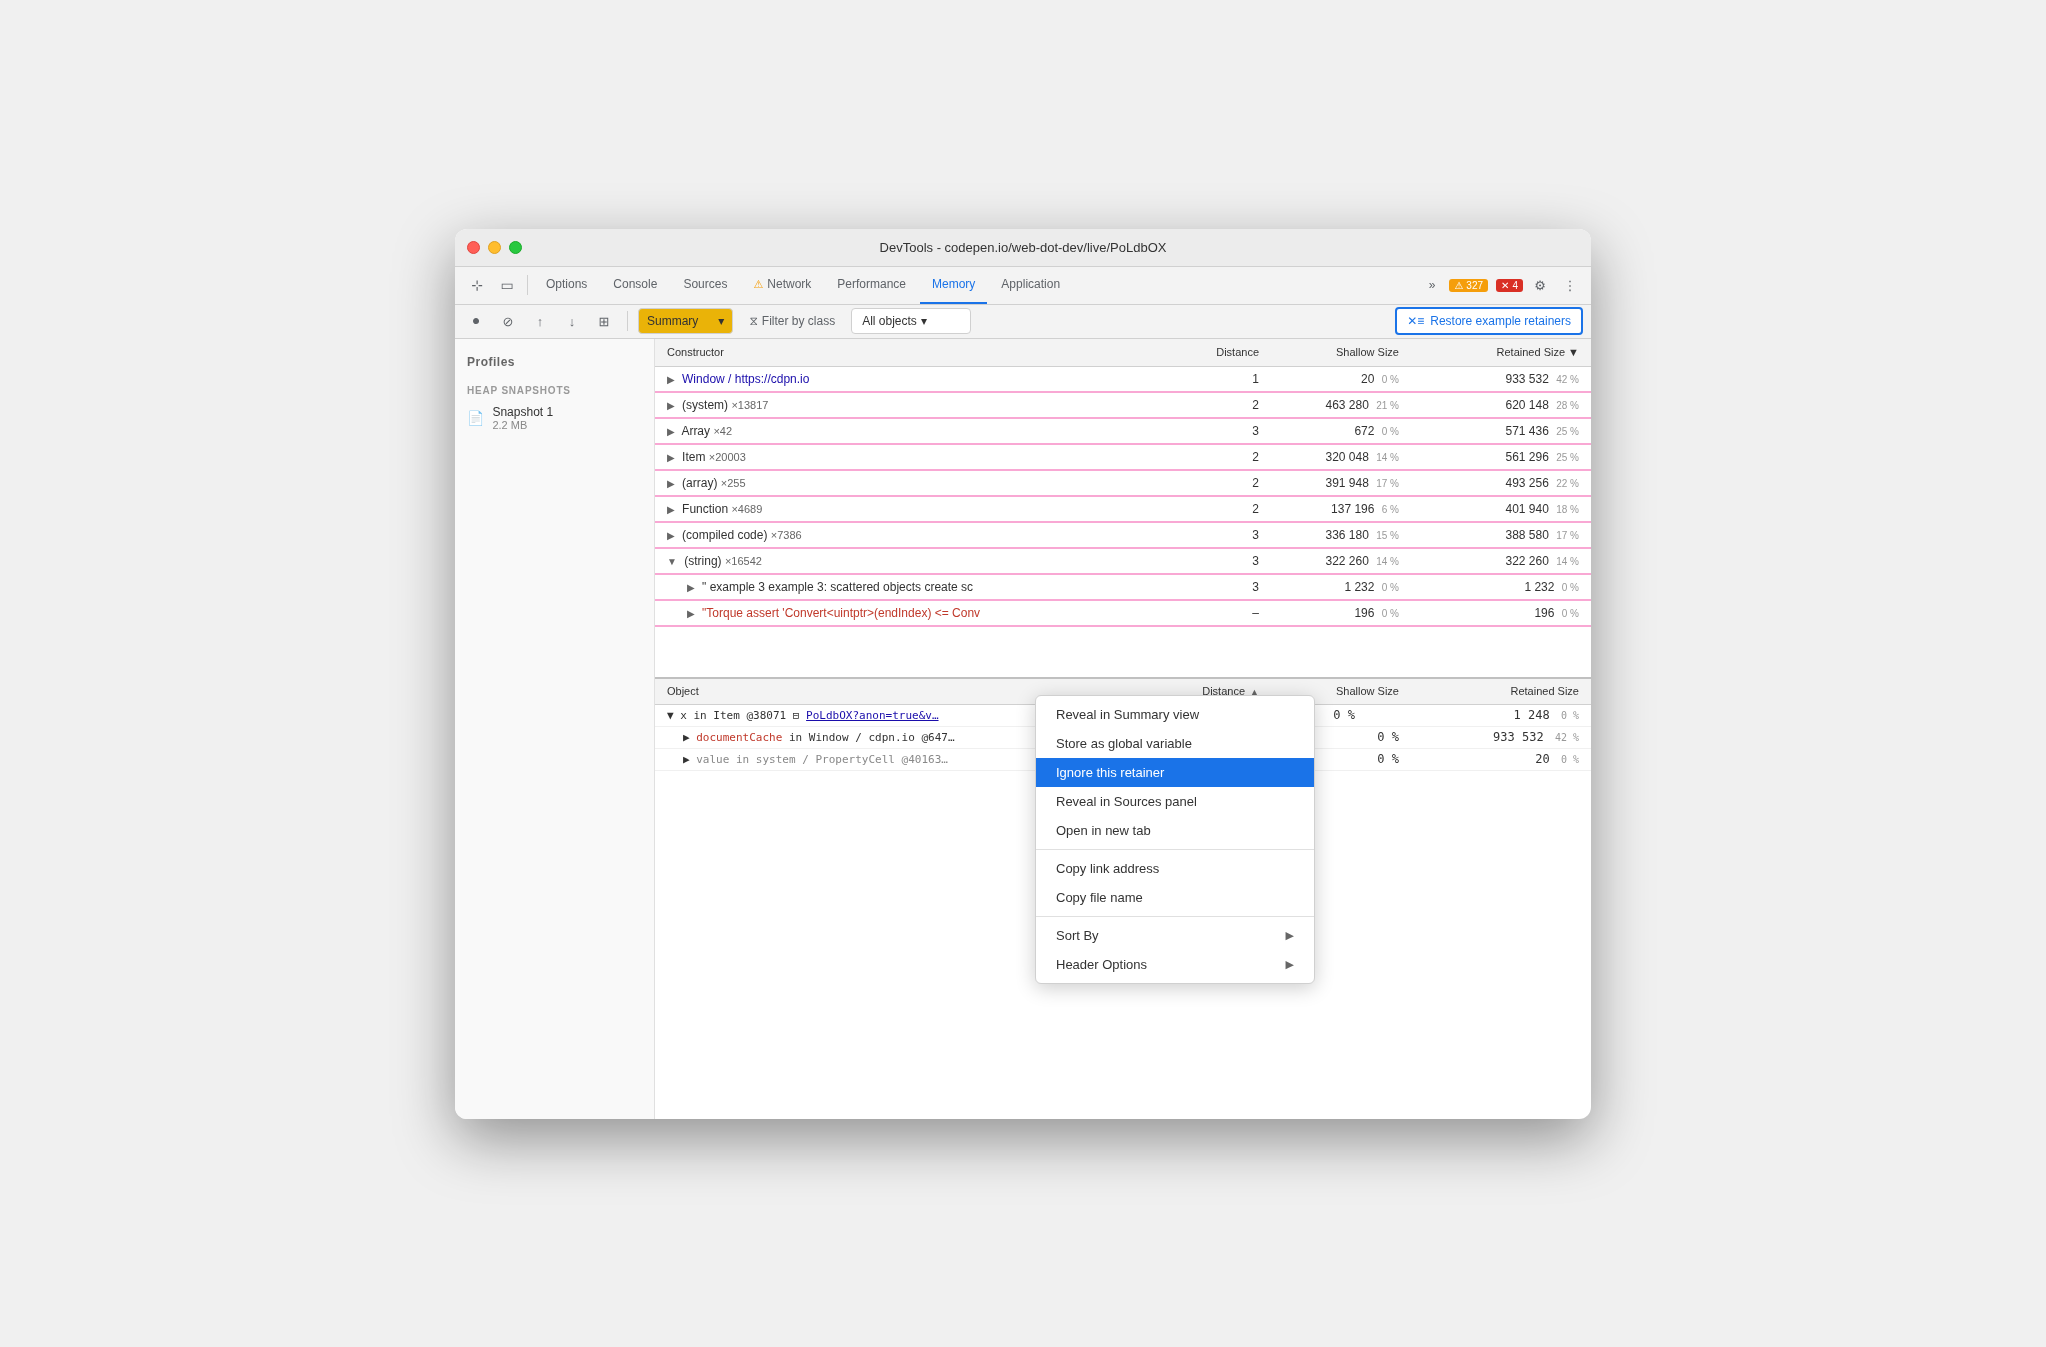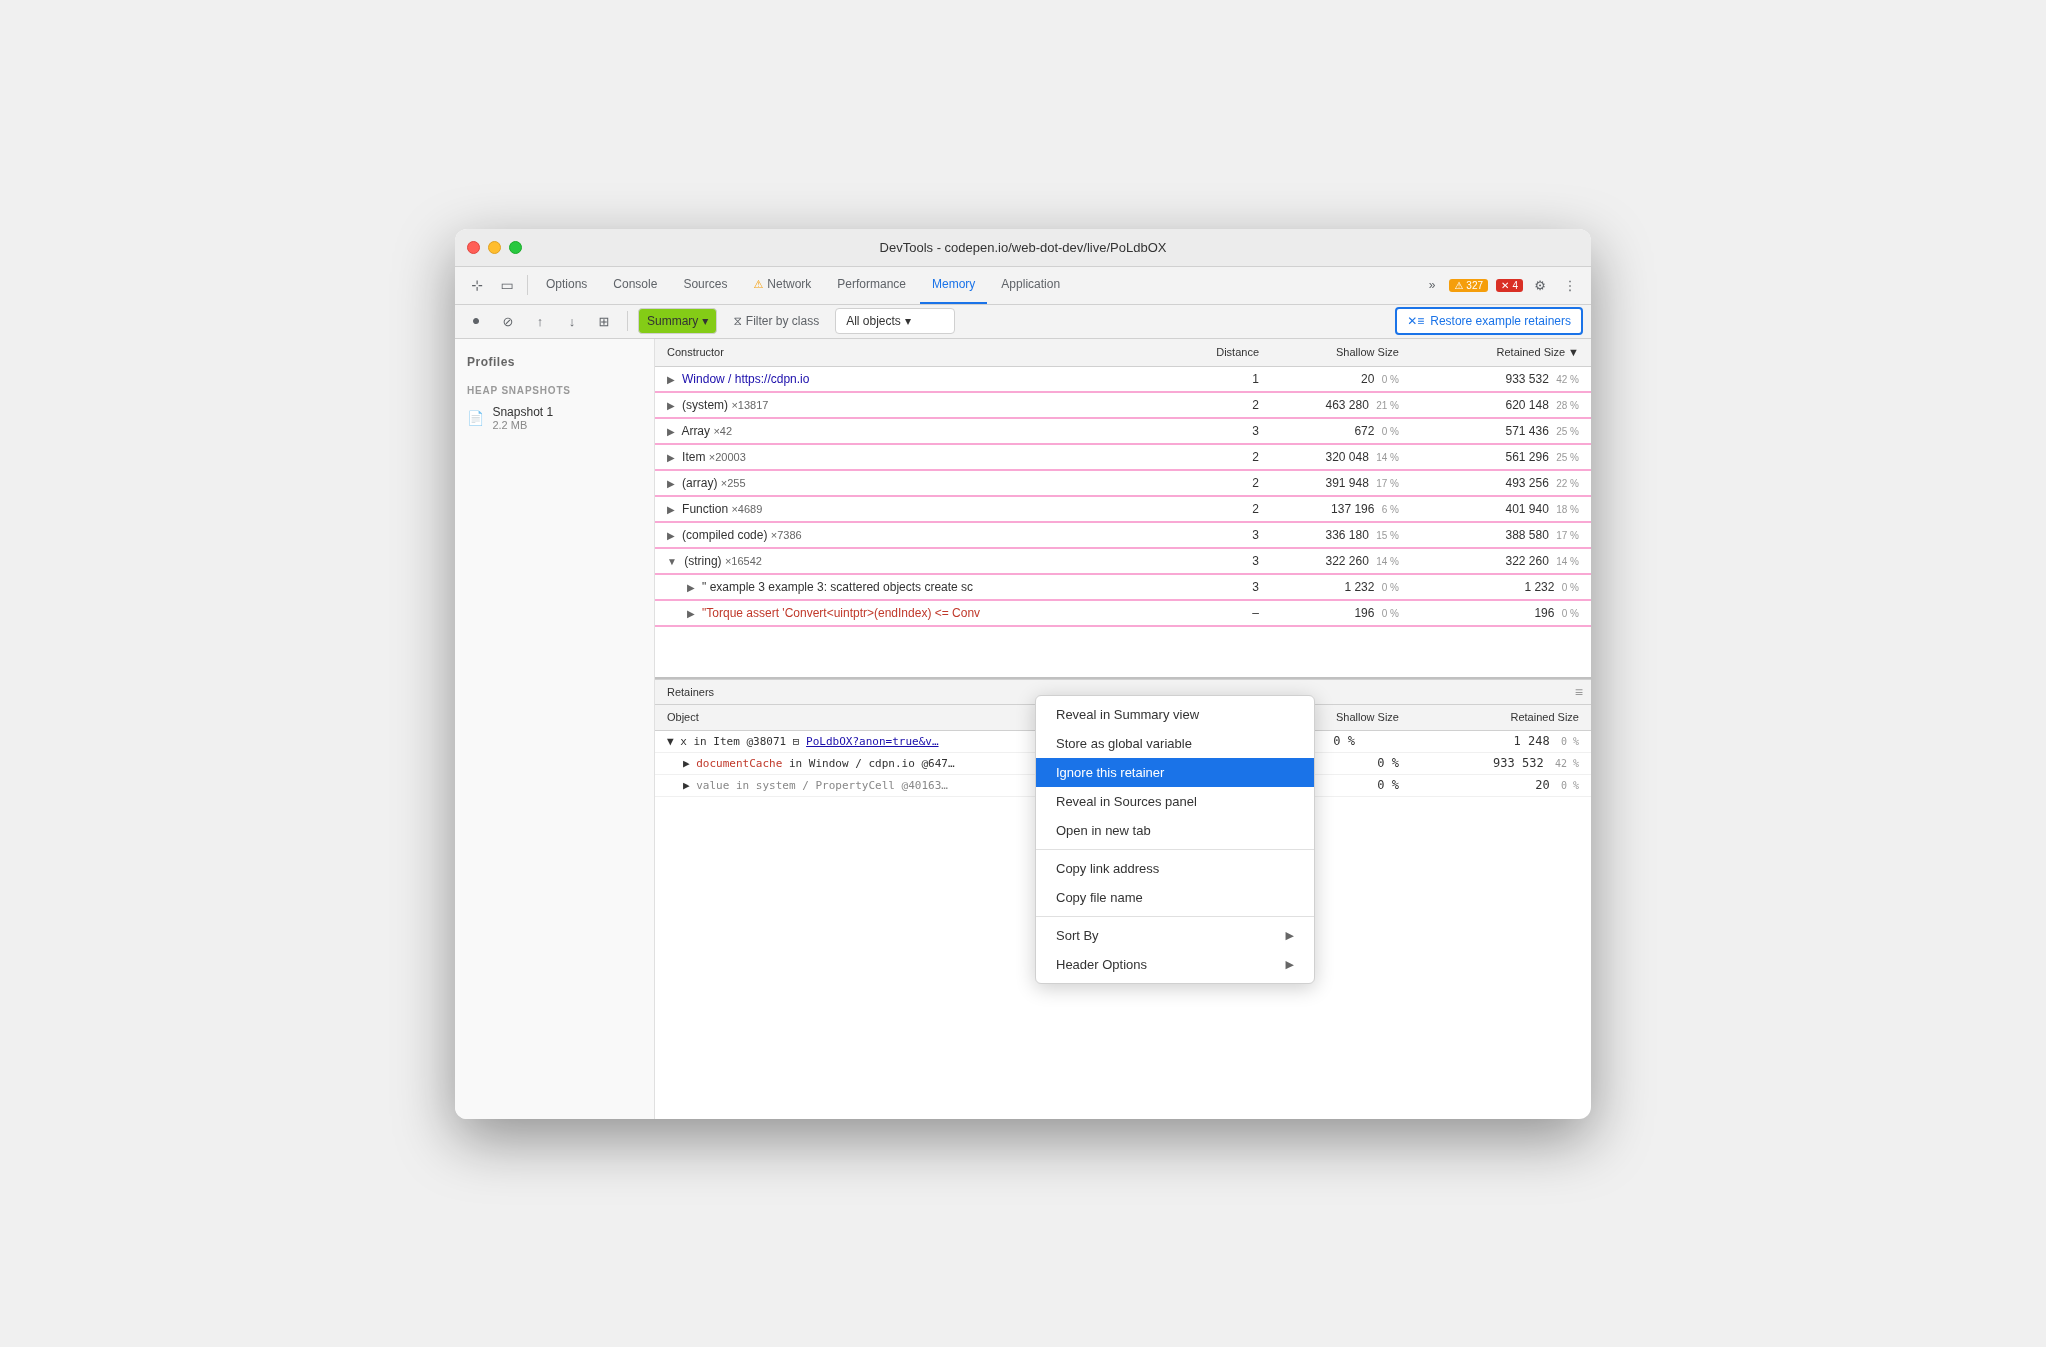--- a/index.html
+++ b/index.html
@@ -145,25 +145,25 @@
       color: #5f6368;
       font-size: 13px;
       cursor: pointer;
       border-radius: 4px;
       border: none;
       background: transparent;
     }
     .dropdown-btn {
       display: flex;
       align-items: center;
-      gap: 4px;
+      gap: 20px;
       padding: 3px 8px;
       border: 1px solid #d0d0d0;
       border-radius: 4px;
-      background: #84cc16;
+      background: #eab308;
       cursor: pointer;
       font-size: 12px;
       color: #333;
       height: 26px;
     }
     .filter-btn {
       display: flex;
       align-items: center;
       gap: 4px;
       padding: 3px 10px;
@@ -569,24 +569,20 @@
             <span class="expand-icon">▶</span>
             <span class="constructor-red">"Torque assert 'Convert&lt;uintptr&gt;(endIndex) &lt;= Conv</span>
           </div>
           <div class="td-cell right">–</div>
           <div class="td-cell right">196 <span class="pct">0 %</span></div>
           <div class="td-cell right">196 <span class="pct">0 %</span></div>
         </div>
       </div>
 
       <div class="lower-section">
-        <div class="panel-separator">
-          <span>Retainers</span>
-          <span class="sep-icon">≡</span>
-        </div>
         <div class="retainers-header">
           <div class="th-cell">Object</div>
           <div class="th-cell right">
             <span>Distance</span>
             <span class="sort-icon">▲</span>
           </div>
           <div class="th-cell right">Shallow Size</div>
           <div class="th-cell right">Retained Size</div>
         </div>
 

